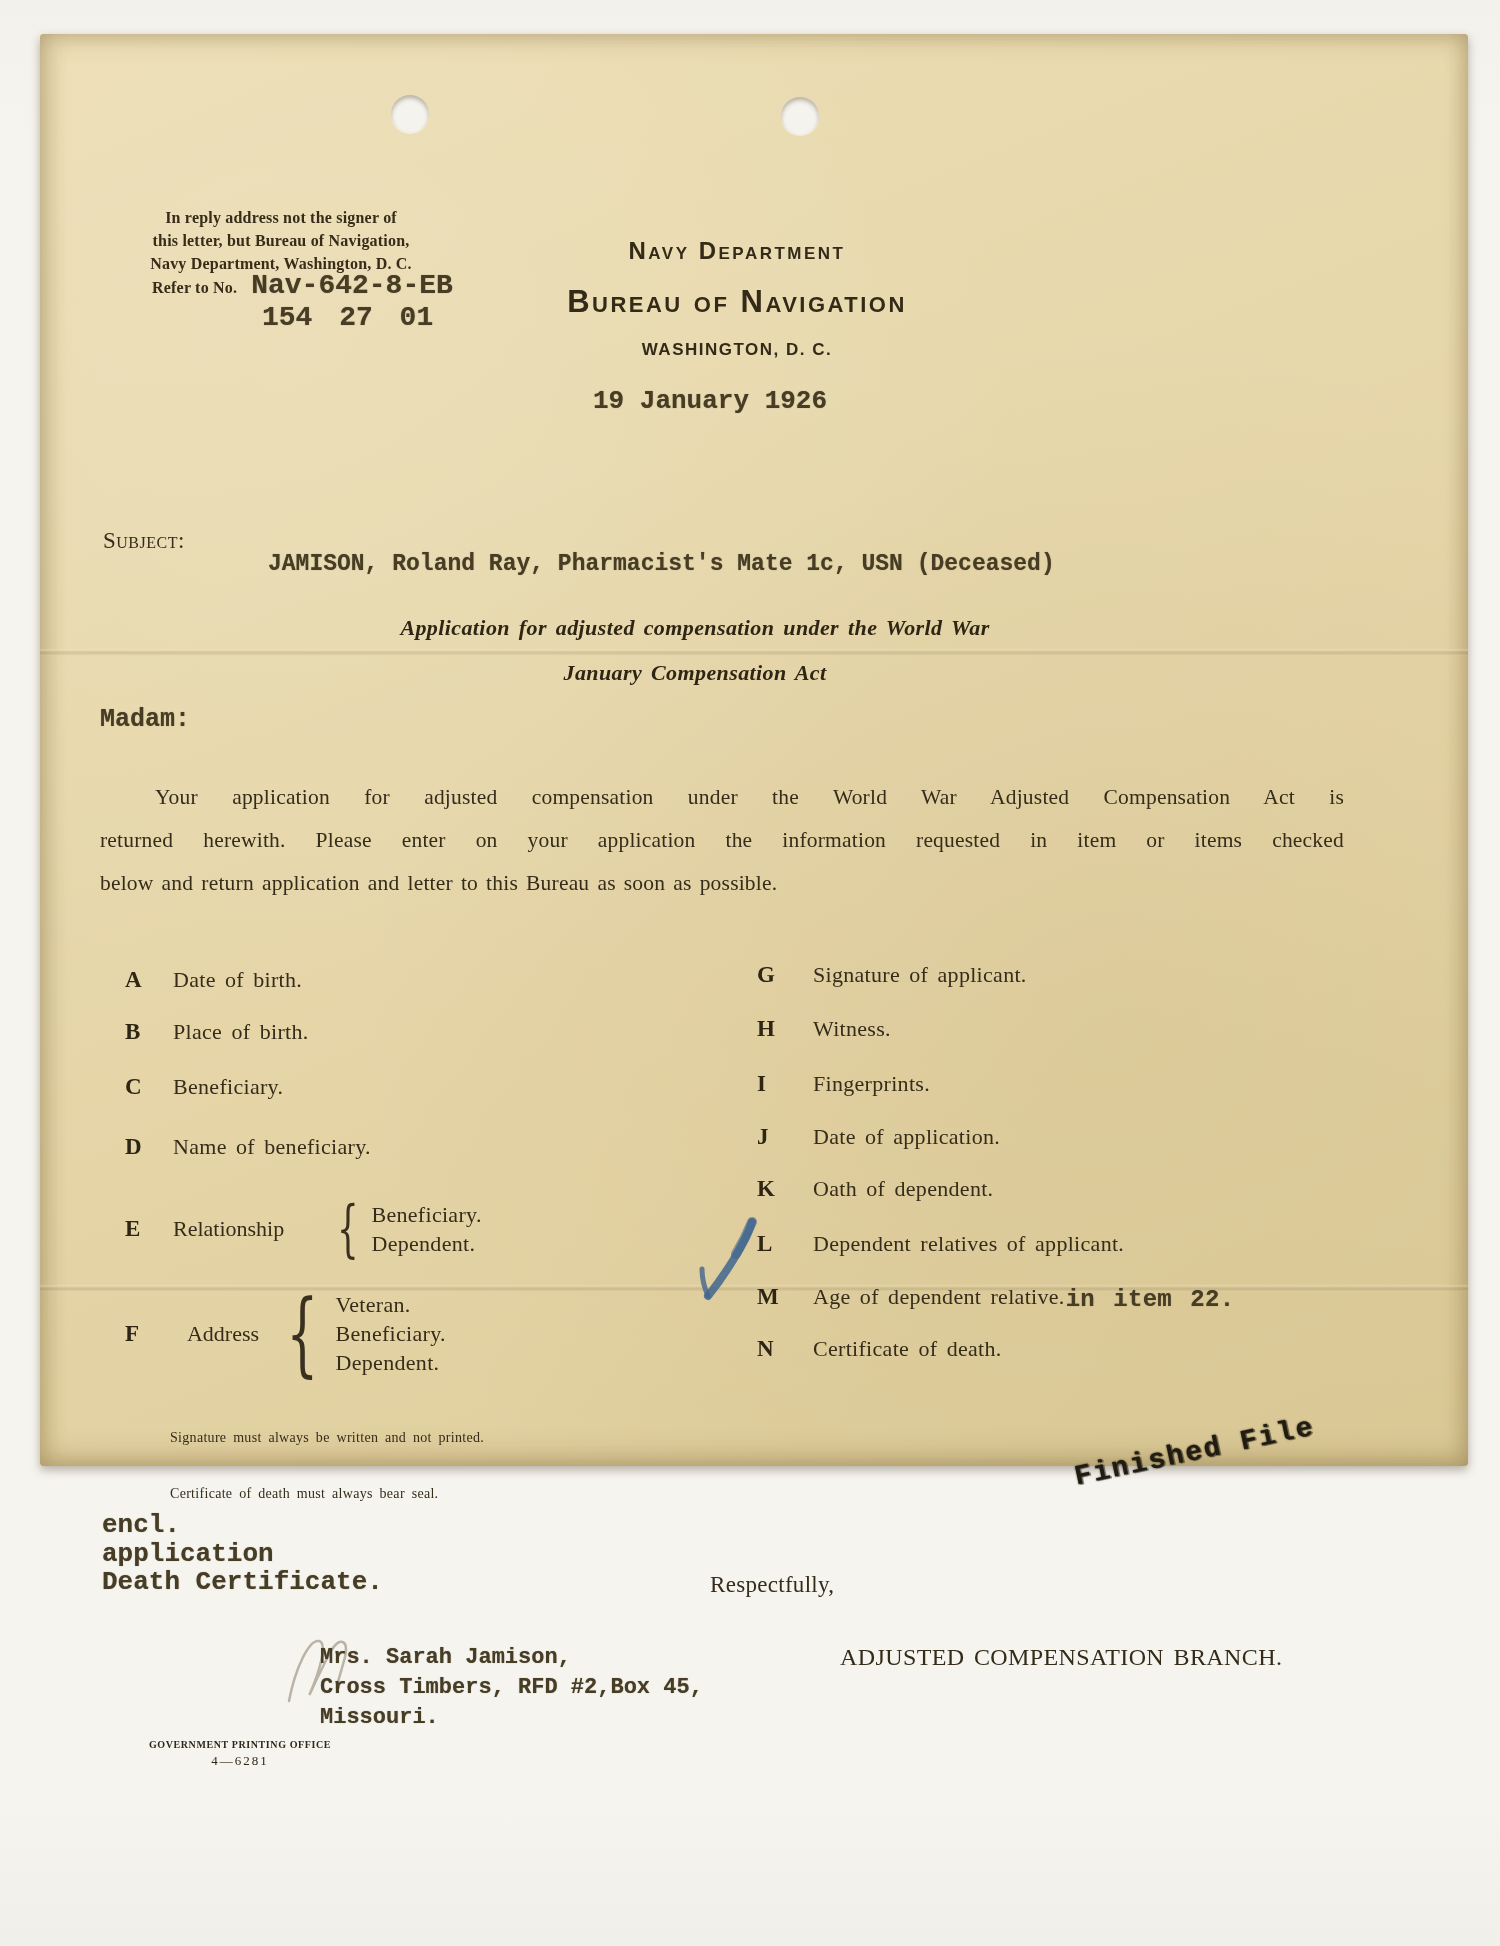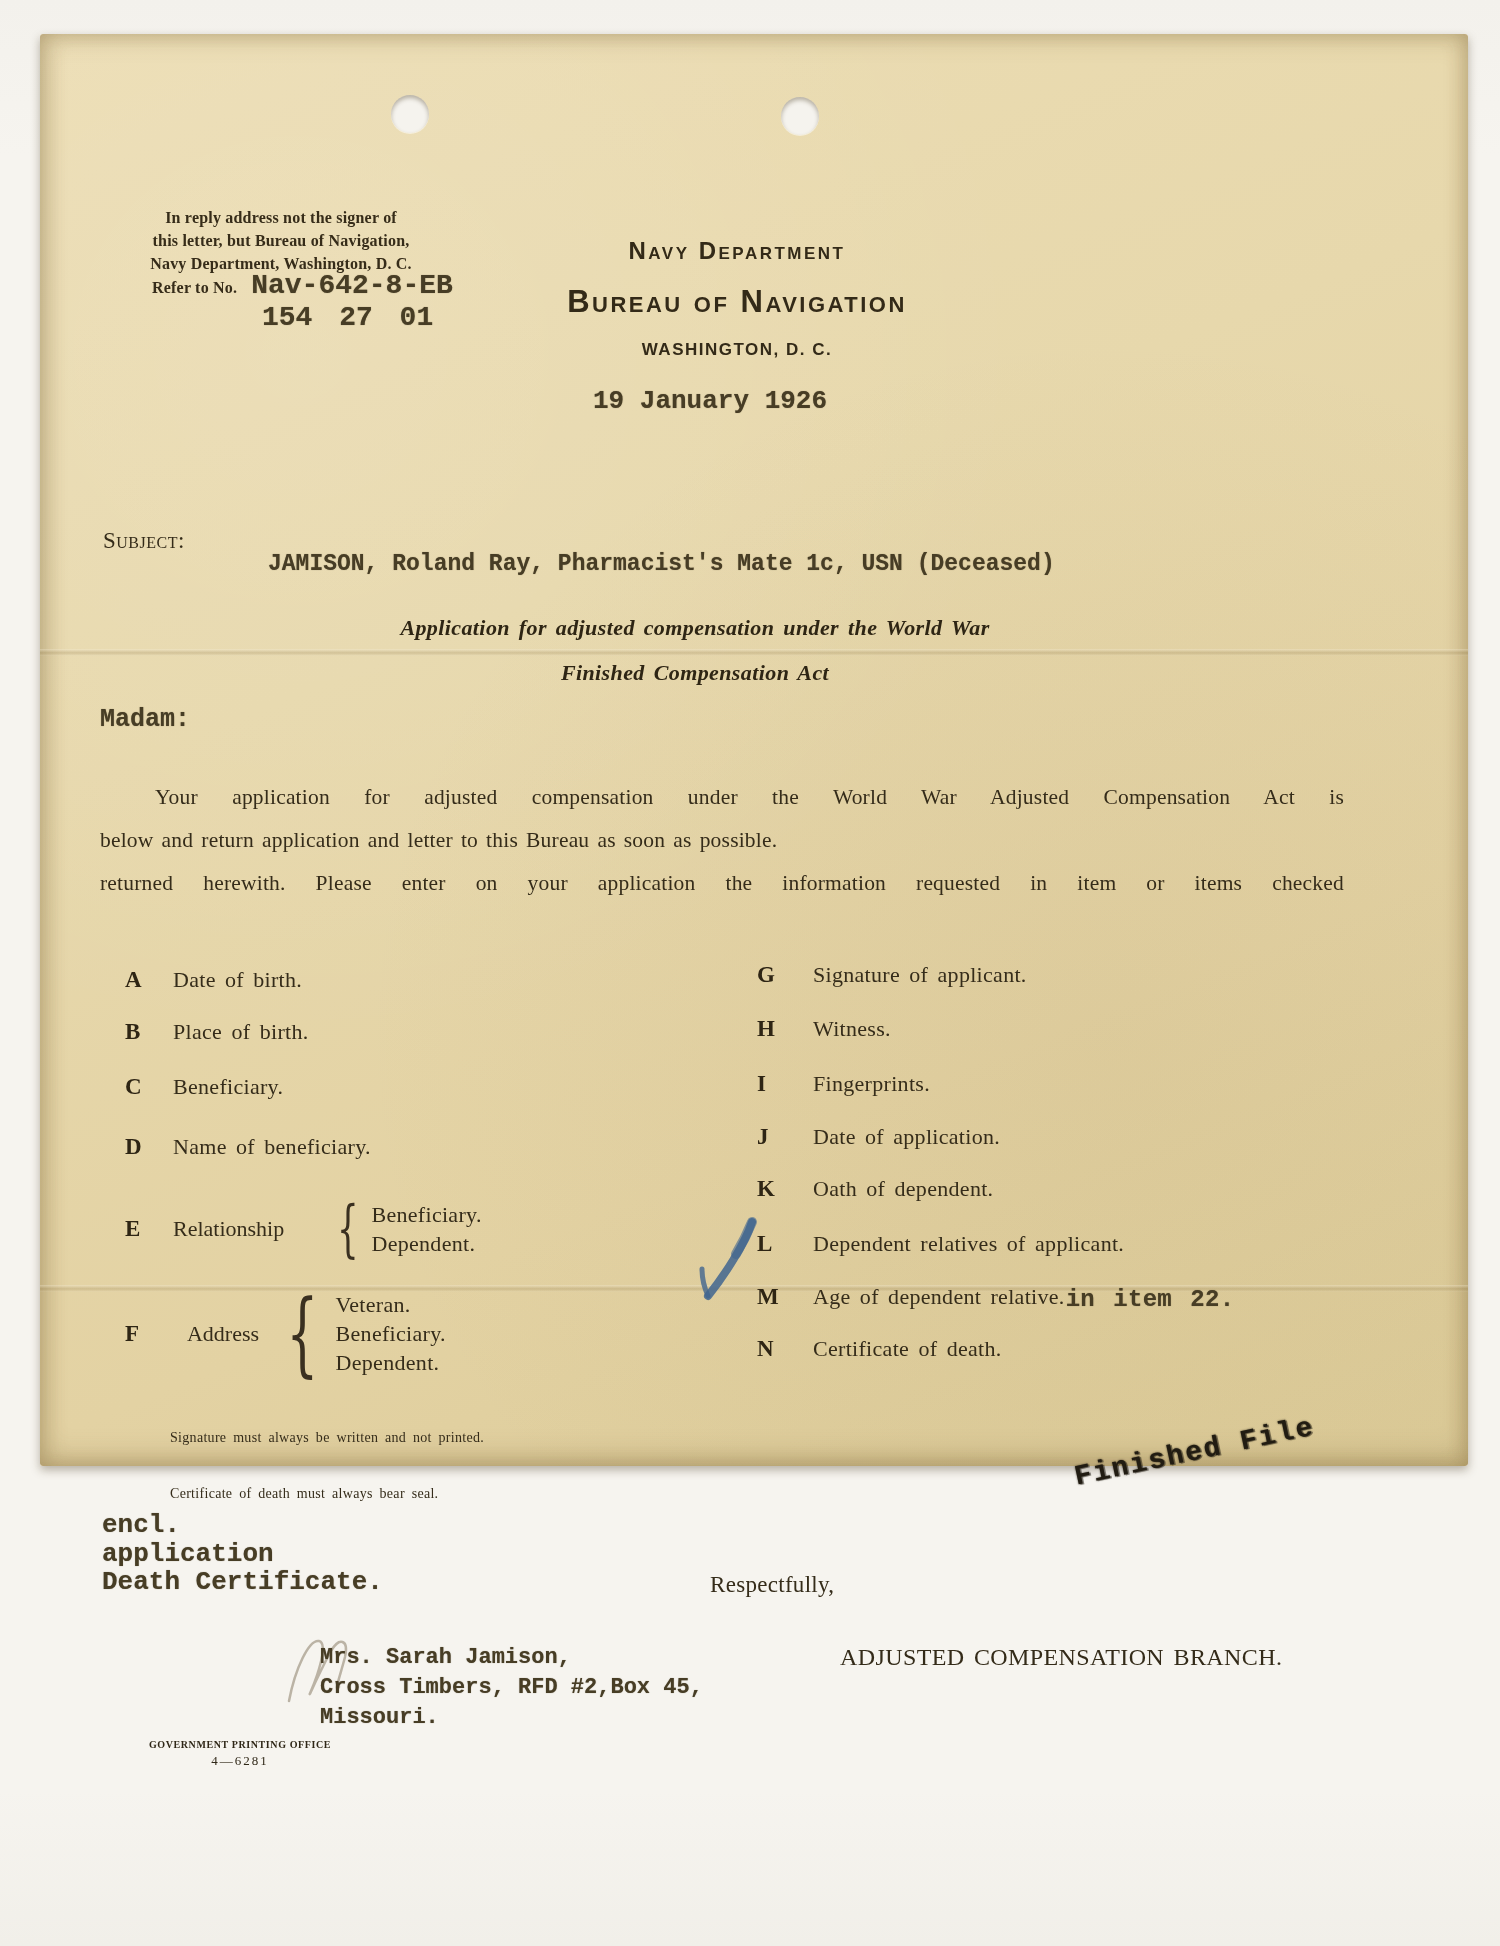--- a/index.html
+++ b/index.html
@@ -82,28 +82,28 @@
 
   <div class="center-line lh-sans sc" style="top:250px;font-size:31px;letter-spacing:2.5px;">Bureau of Navigation</div>
   <div class="center-line lh-sans sc" style="top:203px;font-size:24px;letter-spacing:2.5px;">Navy Department</div>
   <div class="center-line lh-sans" style="top:306px;font-size:17px;letter-spacing:1.5px;text-transform:uppercase;">Washington, D. C.</div>
   <div class="abs tw" style="left:553px;top:352px;font-size:26px;">19 January 1926</div>
 
   <div class="abs sc ink" style="left:63px;top:494px;font-size:23px;letter-spacing:.5px;">Subject:</div>
   <div class="abs tw" style="left:228px;top:517px;font-size:23px;">JAMISON, Roland Ray, Pharmacist's Mate 1c, USN (Deceased)</div>
 
   <div class="title-line" style="top:581px;">Application for adjusted compensation under the World War</div>
-  <div class="title-line" style="top:626px;">Finished Compensation Act</div>
+  <div class="title-line" style="top:626px;">January Compensation Act</div>
 
   <div class="abs tw" style="left:60px;top:671px;font-size:25px;">Madam:</div>
 
   <div class="abs" style="left:60px;top:742px;width:1244px;">
     <div class="para-line jl" style="padding-left:55px;">Your application for adjusted compensation under the World War Adjusted Compensation Act is</div>
+    <div class="para-line jl">returned herewith.  Please enter on your application the information requested in item or items checked</div>
     <div class="para-line">below and return application and letter to this Bureau as soon as possible.</div>
-    <div class="para-line jl">returned herewith.  Please enter on your application the information requested in item or items checked</div>
   </div>
 
   <div class="cl-item" style="left:85px;top:933px;">
     <span class="cl-letter">A</span>
     <span>Date of birth.</span>
   </div>
   <div class="cl-item" style="left:85px;top:985px;">
     <span class="cl-letter">B</span>
     <span>Place of birth.</span>
   </div>

